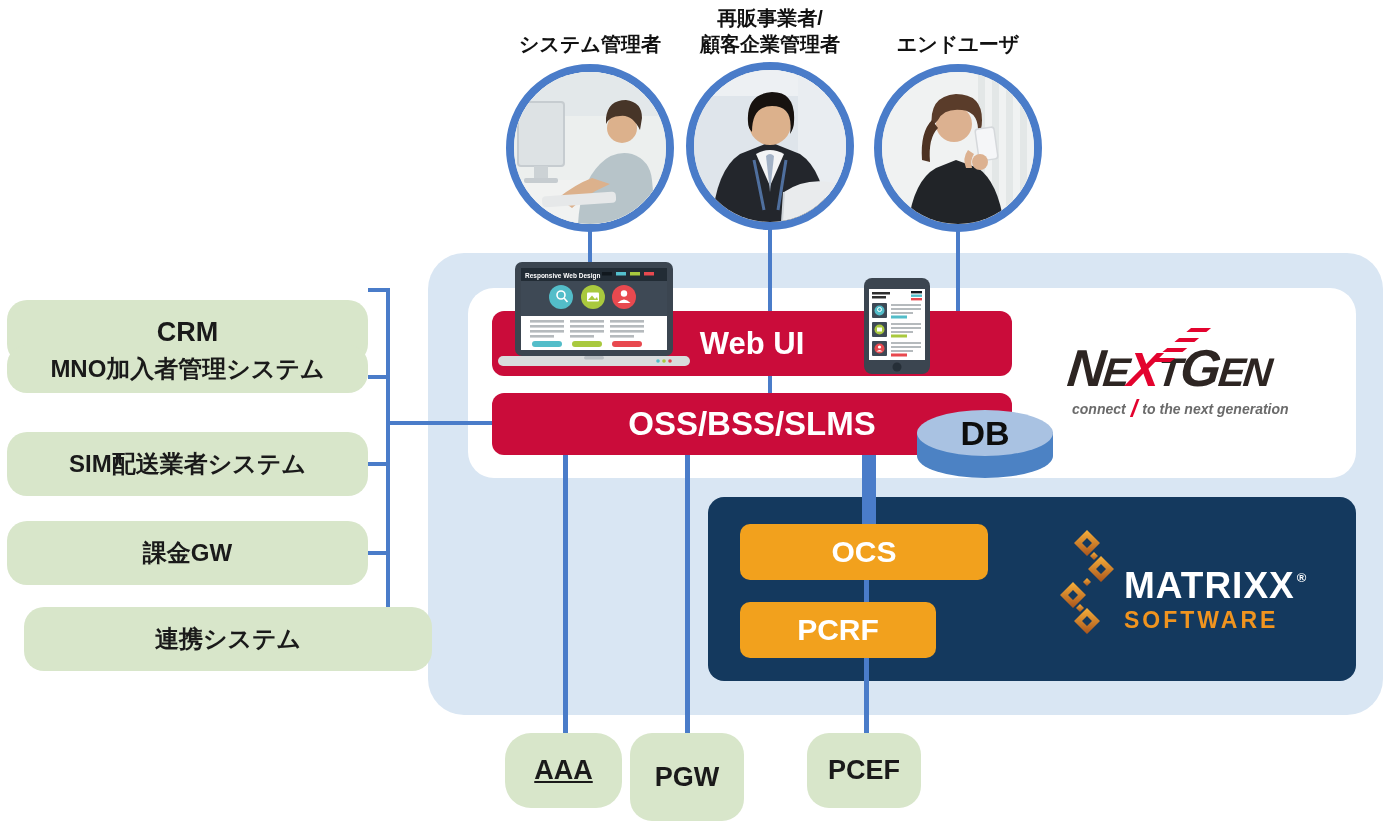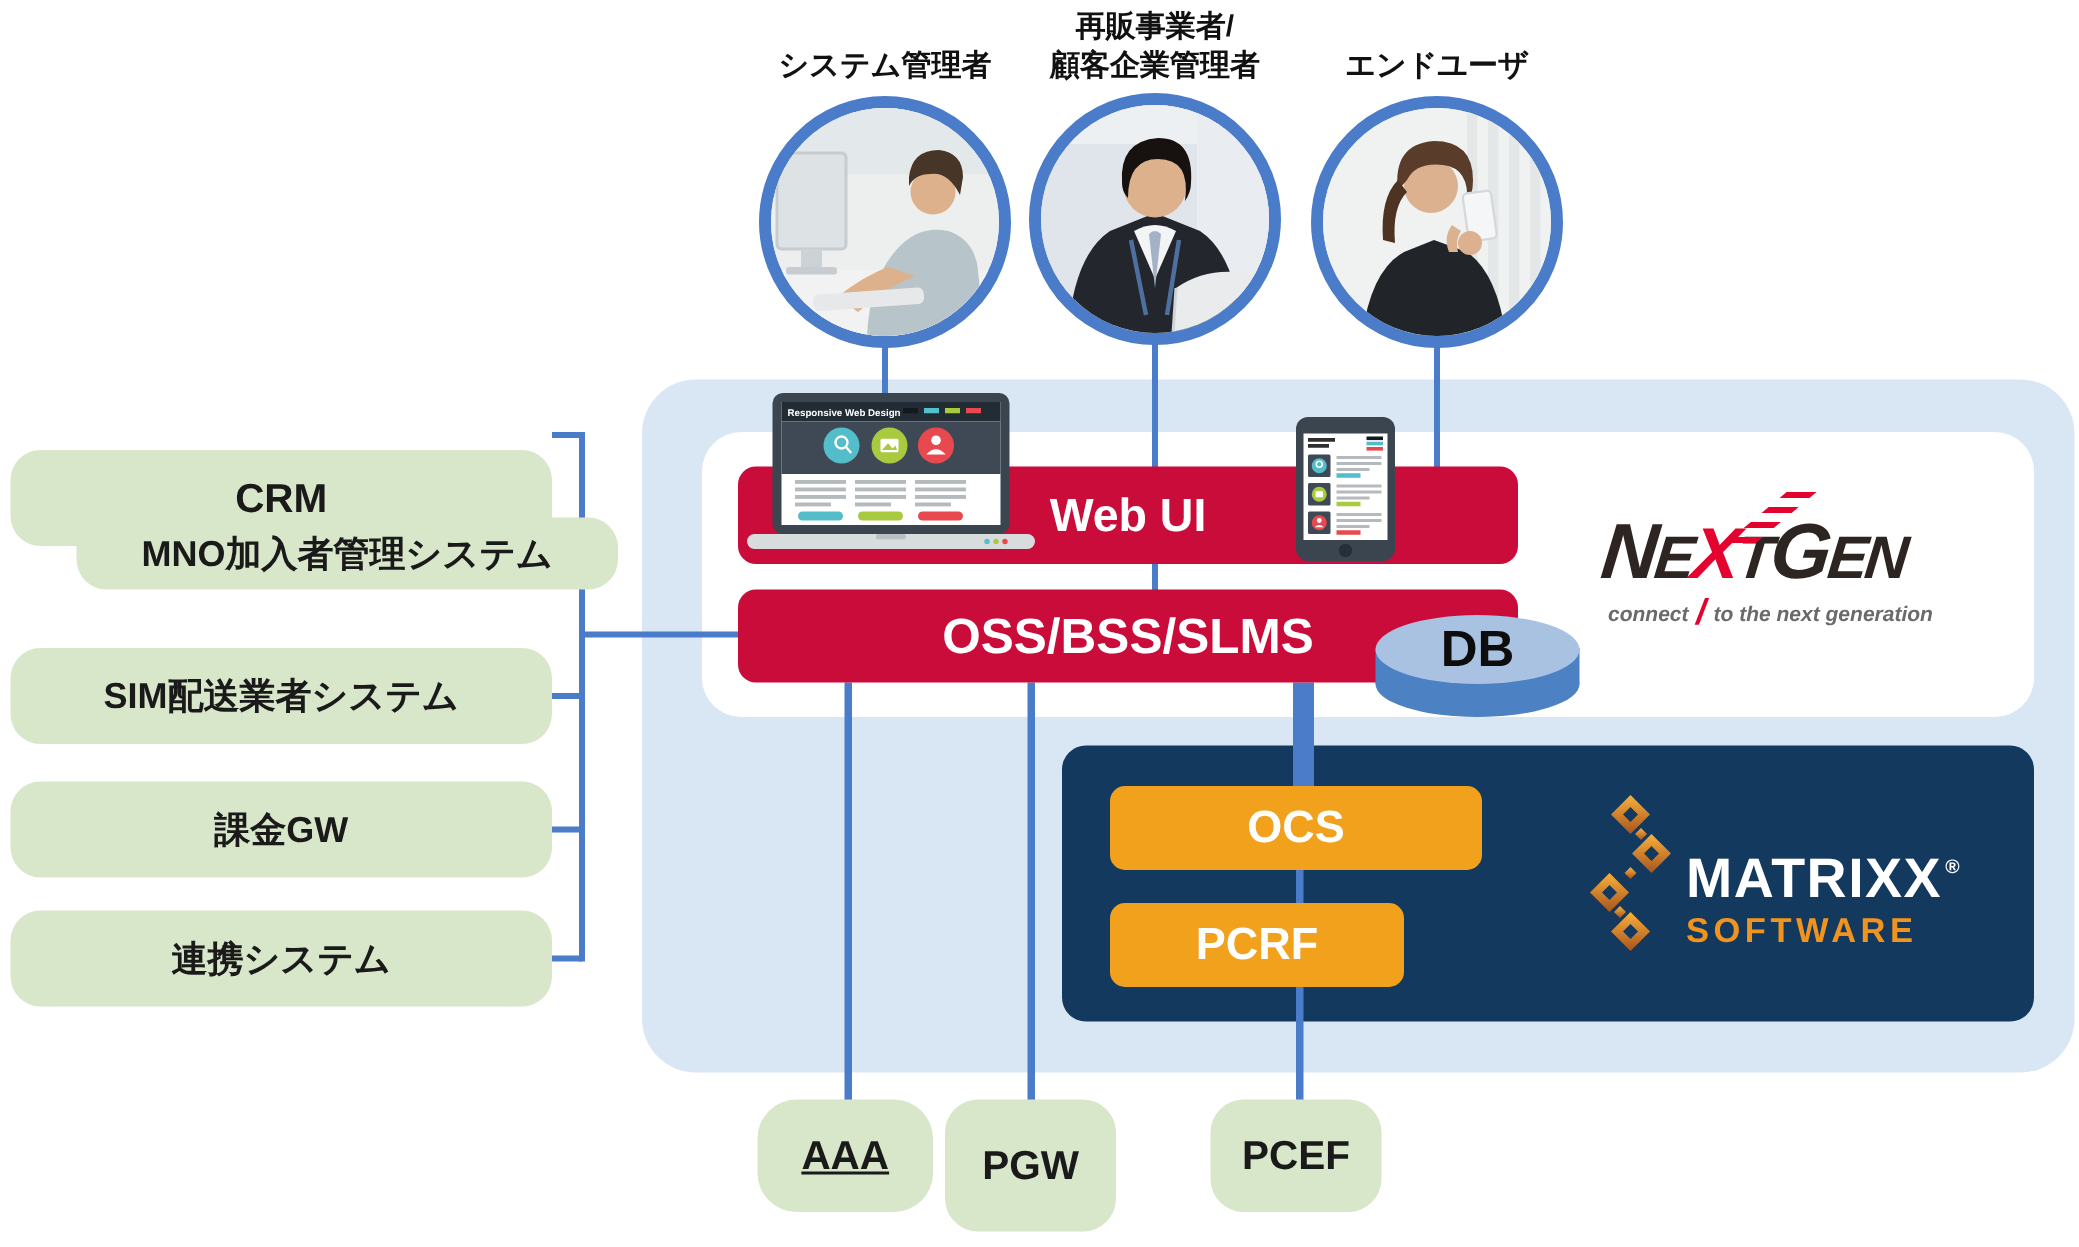--- a/index.html
+++ b/index.html
@@ -179,30 +179,30 @@
         <rect x="95" y="56" width="19" height="32" rx="3" fill="#f5f6f8" stroke="#d5d8db" stroke-width="1.5"></rect>
       </g>
       <circle cx="98" cy="90" r="8" fill="#dcb190"></circle>
       <path d="M84 96 Q80 86 86 78 L92 82 Q88 88 90 96 Z" fill="#dcb190"></path>
     </svg>
   </div>
 
   <div class="sysbox sysbox--lat" style="left:7px; top:258px; width:361px; height:64px;margin-top:42px;">
       <span>CRM</span>
     </div>
-  <div class="sysbox" style="left:7px; top:345px; width:361px; height:48px;margin-left:44px;">
+  <div class="sysbox" style="left:7px; top:345px; width:361px; height:48px;">
       <span>MNO加入者管理システム</span>
     </div>
   <div class="sysbox" style="left:7px; top:432px; width:361px; height:64px;">
       <span>SIM配送業者システム</span>
     </div>
   <div class="sysbox" style="left:7px; top:521px; width:361px; height:64px;">
       <span>課金GW</span>
     </div>
-  <div class="sysbox" style="left:7px; top:607px; width:361px; height:64px;">
+  <div class="sysbox" style="left:24px; top:607px; width:408px; height:64px;">
       <span>連携システム</span>
     </div>
 
   <div class="redbar" style="left:492px; top:311px; width:520px; height:65px; font-size:31px;">
     <span>Web UI</span>
   </div>
   <div class="redbar" style="left:492px; top:393px; width:520px; height:62px; font-size:33px;">
     <span>OSS/BSS/SLMS</span>
   </div>
 

